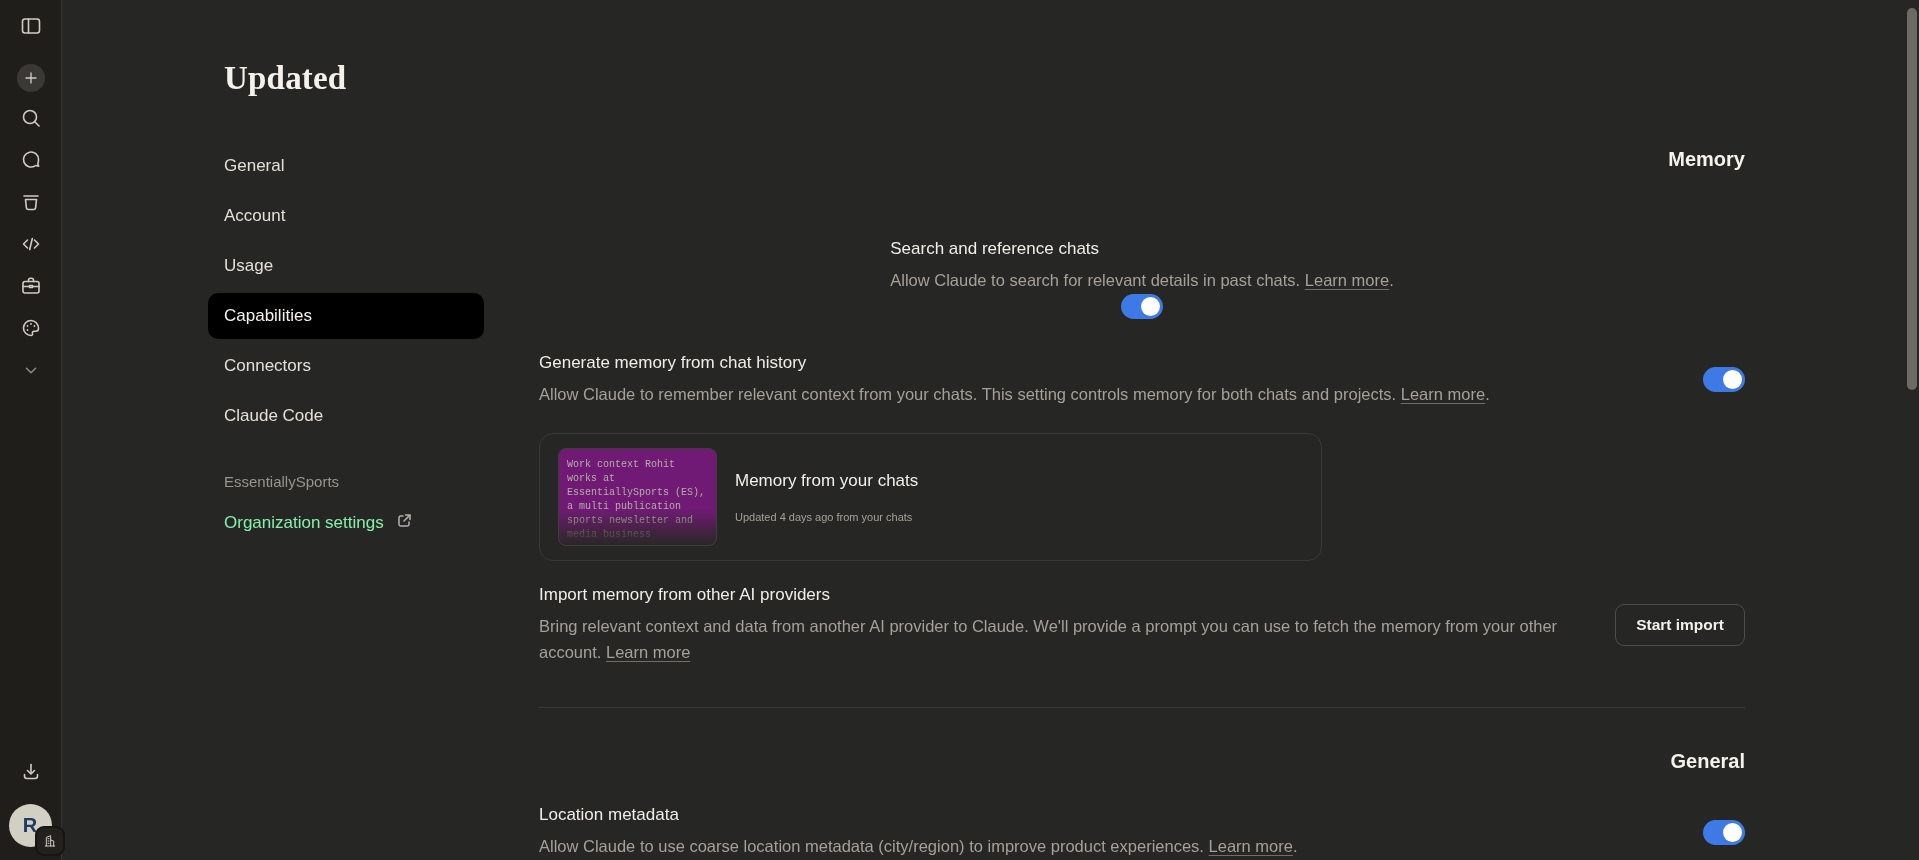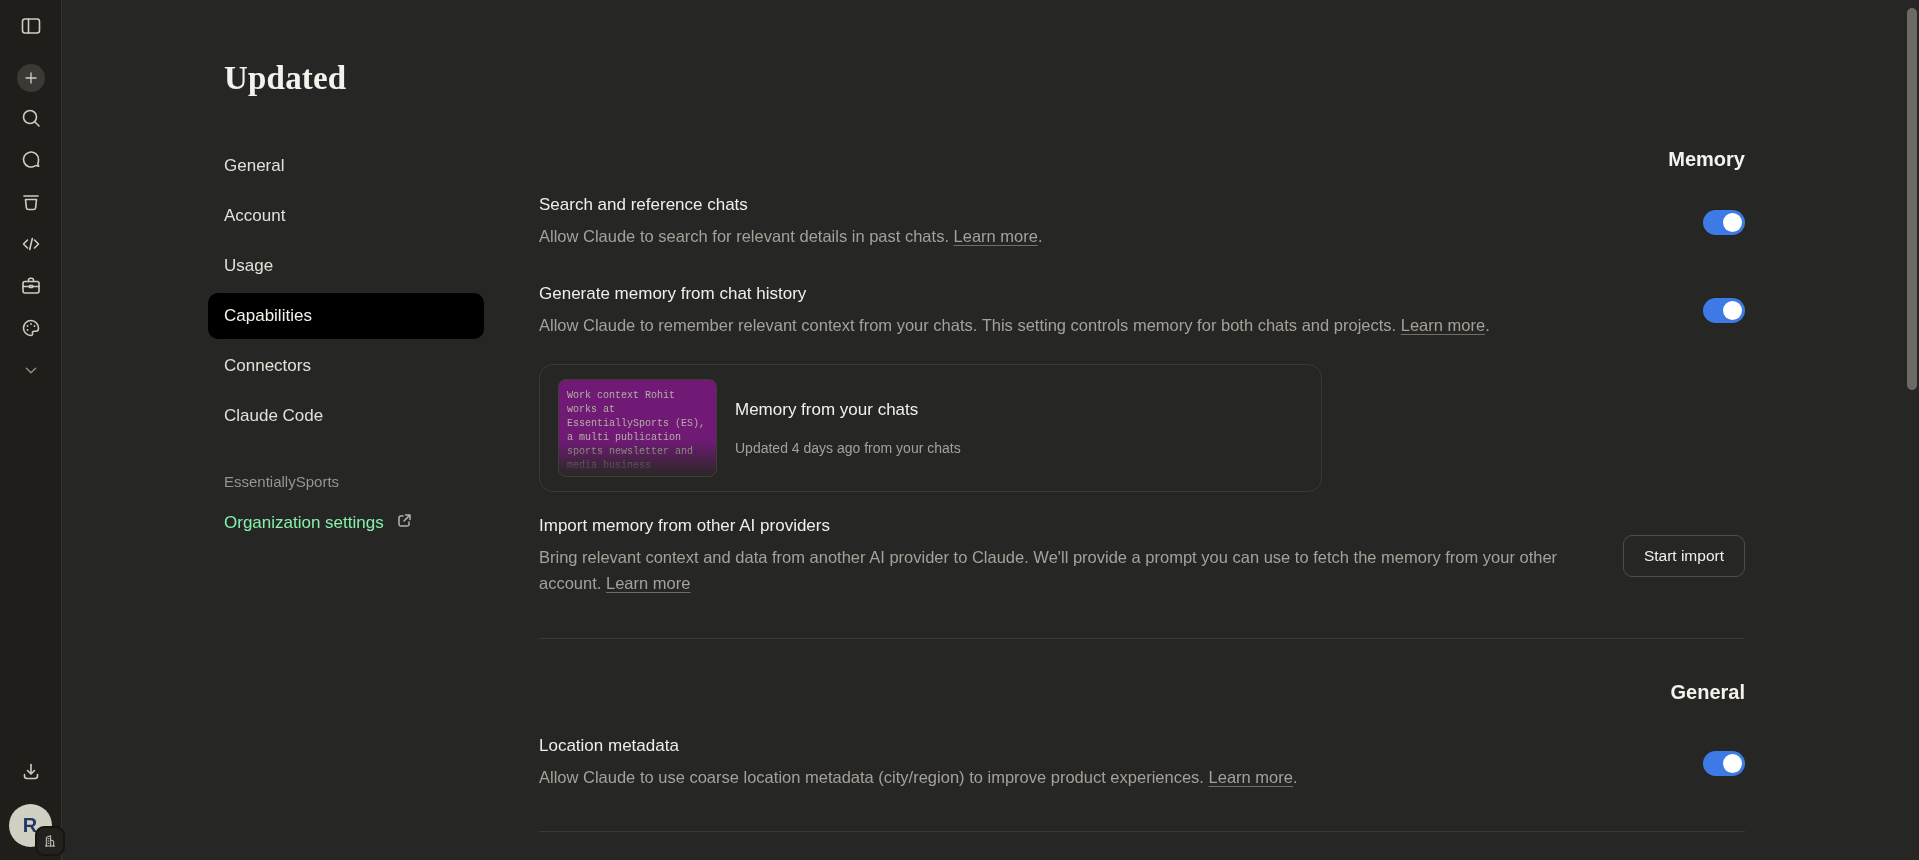--- a/index.html
+++ b/index.html
@@ -58,21 +58,21 @@
   }
   .org-settings svg { stroke: #b5b2a9; fill: none; stroke-width: 1.5; stroke-linecap: round; stroke-linejoin: round; }
 
   
   .main-col { width: 1206px; margin-left: 55px; padding-top: 148px; }
   .section-heading { font-size: 20px; font-weight: bold; color: #f5f3ec; text-align: right; }
   .setting-row { display: flex; justify-content: space-between; align-items: center; }
   .row-title { font-size: 17px; color: #f0eee7; }
   .row-desc { font-size: 16.5px; color: #a5a198; margin-top: 9px; line-height: 1.55; }
   .inline-link { color: #a5a198; text-decoration: underline; text-underline-offset: 3px; text-decoration-color: #716e66; cursor: pointer; }
-  .mt-44 { margin-top: 24px; } .mt-34 { margin-top: 34px; } .mt-26 { margin-top: 26px; }
+  .mt-44 { margin-top: 68px; flex-direction: column; } .mt-34 { margin-top: 34px; } .mt-26 { margin-top: 26px; }
   .mt-24 { margin-top: 24px; } .mt-42 { margin-top: 42px; } .mt-32 { margin-top: 32px; }
 
   .toggle {
     width: 42px; height: 25px; border-radius: 13px; background: #3d7ae6;
     position: relative; flex-shrink: 0; cursor: pointer;
   }
   .toggle::after {
     content: ""; position: absolute; width: 19px; height: 19px; border-radius: 50%;
     background: #ffffff; right: 3px; top: 3px;
   }
@@ -85,26 +85,26 @@
     width: 159px; height: 98px; border: 1px solid #403e38; border-radius: 8px;
     background: #701a75; padding: 9px 8px; overflow: hidden; position: relative;
     font-family: Liberation Mono, monospace;
     font-size: 10px; line-height: 1.4; color: #b3b0a6; flex-shrink: 0;
   }
   .memory-thumb::after {
     content: ""; position: absolute; left: 0; right: 0; bottom: 0; height: 36px;
     background: linear-gradient(to bottom, rgba(41,40,36,0), #292824);
   }
   .card-title { font-size: 17px; color: #f2f0e9; }
-  .card-subtitle { font-size: 14px; color: #a5a198; margin-top: 20px; }
+  .card-subtitle { font-size: 11px; color: #a5a198; margin-top: 20px; }
 
   .import-text { max-width: 1030px; }
   .btn-start {
     padding: 11px 20px; border: 1px solid #504d46; border-radius: 9px;
-    background: transparent; color: #f2f0e9; font-size: 15.5px; font-weight: normal;
+    background: transparent; color: #f2f0e9; font-size: 15.5px; font-weight: bold;
     white-space: nowrap; cursor: pointer; font-family: "Liberation Sans", sans-serif;
   }
   .divider { border: none; border-top: 1px solid #3b3933; width: 100%; }
 
   .scroll-thumb {
     position: fixed; right: 2px; top: 8px; width: 10px; height: 382px;
     border-radius: 6px; background: #6b6a63; cursor: pointer;
   }
 </style>
 </head>

